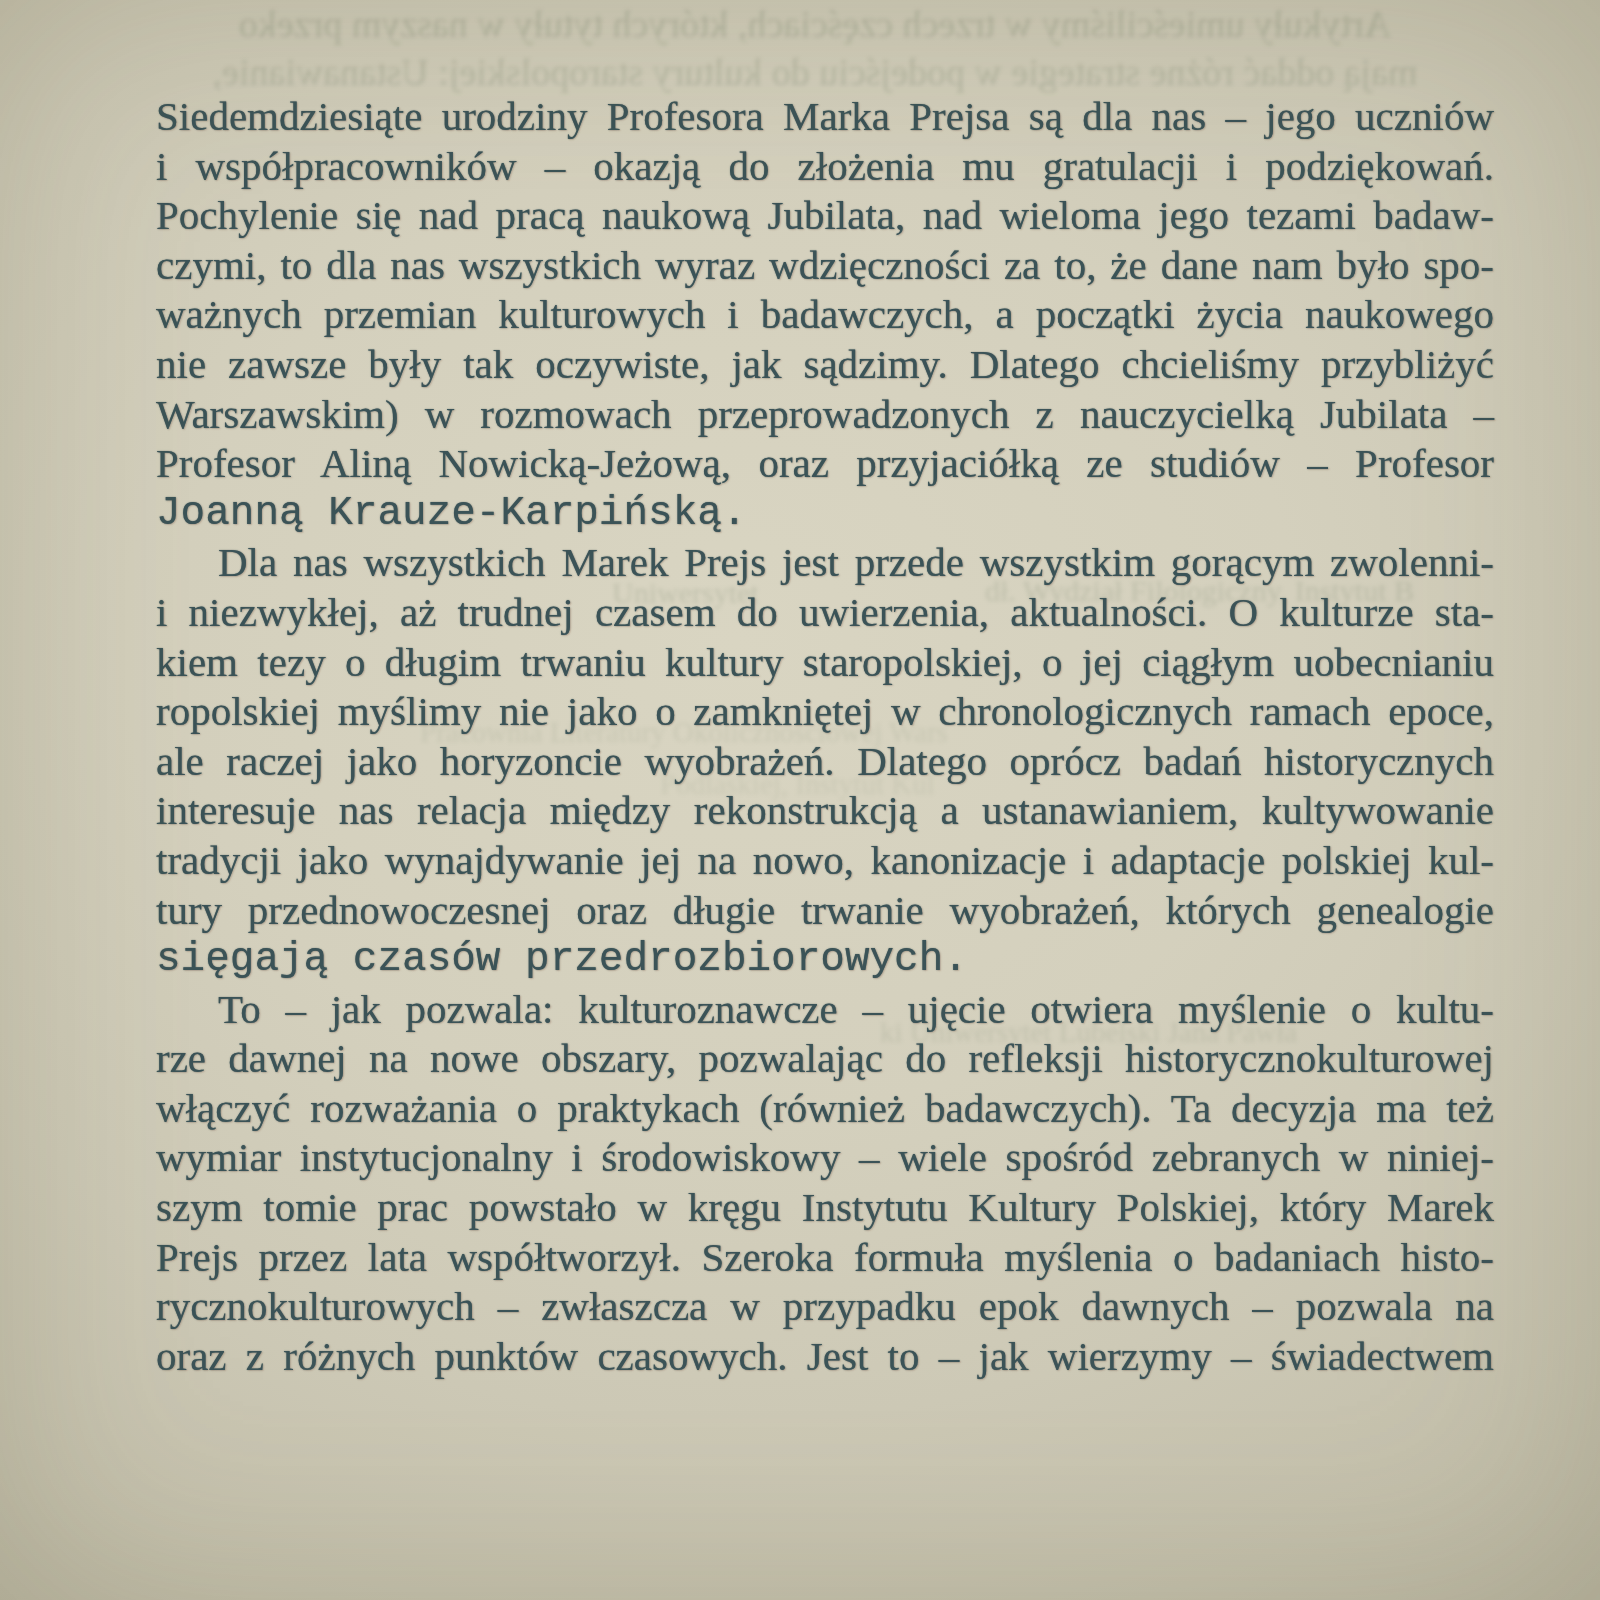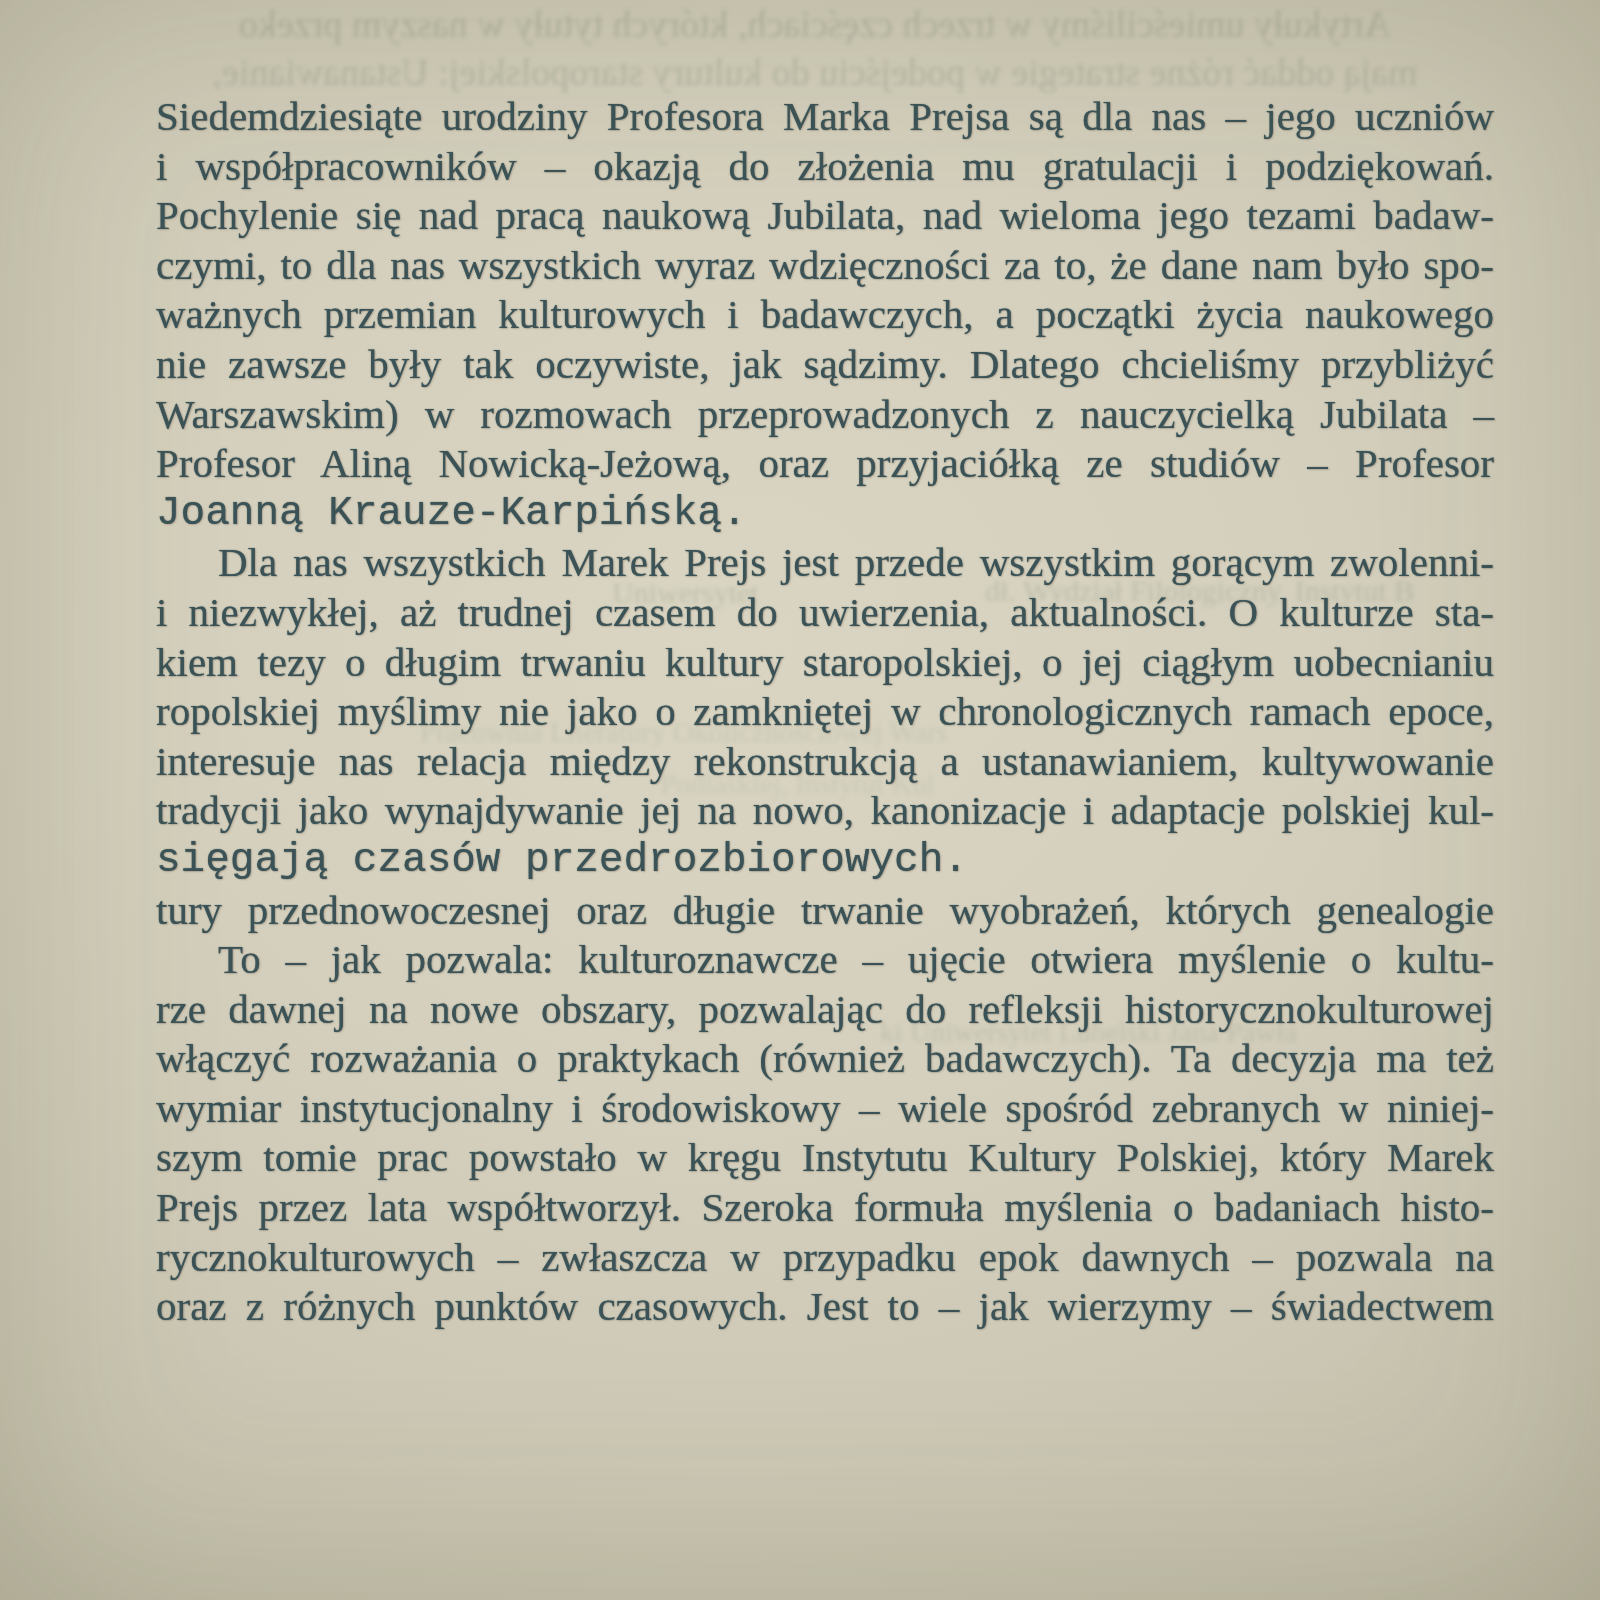--- a/index.html
+++ b/index.html
@@ -97,24 +97,25 @@
     <div class="line">czymi, to dla nas wszystkich wyraz wdzięczności za to, że dane nam było spo-</div>
     <div class="line">ważnych przemian kulturowych i badawczych, a początki życia naukowego</div>
     <div class="line">nie zawsze były tak oczywiste, jak sądzimy. Dlatego chcieliśmy przybliżyć</div>
     <div class="line">Warszawskim) w rozmowach przeprowadzonych z nauczycielką Jubilata –</div>
     <div class="line">Profesor Aliną Nowicką-Jeżową, oraz przyjaciółką ze studiów – Profesor</div>
     <div class="line para-end">Joanną Krauze-Karpińską.</div>
     <div class="line indent">Dla nas wszystkich Marek Prejs jest przede wszystkim gorącym zwolenni-</div>
     <div class="line">i niezwykłej, aż trudnej czasem do uwierzenia, aktualności. O kulturze sta-</div>
     <div class="line">kiem tezy o długim trwaniu kultury staropolskiej, o jej ciągłym uobecnianiu</div>
     <div class="line">ropolskiej myślimy nie jako o zamkniętej w chronologicznych ramach epoce,</div>
+    <div class="line">ale raczej jako horyzoncie wyobrażeń. Dlatego oprócz badań historycznych</div>
     <div class="line">interesuje nas relacja między rekonstrukcją a ustanawianiem, kultywowanie</div>
     <div class="line">tradycji jako wynajdywanie jej na nowo, kanonizacje i adaptacje polskiej kul-</div>
+    <div class="line">tury przednowoczesnej oraz długie trwanie wyobrażeń, których genealogie</div>
     <div class="line para-end">sięgają czasów przedrozbiorowych.</div>
-    <div class="line">tury przednowoczesnej oraz długie trwanie wyobrażeń, których genealogie</div>
     <div class="line indent">To – jak pozwala: kulturoznawcze – ujęcie otwiera myślenie o kultu-</div>
     <div class="line">rze dawnej na nowe obszary, pozwalając do refleksji historycznokulturowej</div>
     <div class="line">włączyć rozważania o praktykach (również badawczych). Ta decyzja ma też</div>
     <div class="line">wymiar instytucjonalny i środowiskowy – wiele spośród zebranych w niniej-</div>
     <div class="line">szym tomie prac powstało w kręgu Instytutu Kultury Polskiej, który Marek</div>
     <div class="line">Prejs przez lata współtworzył. Szeroka formuła myślenia o badaniach histo-</div>
     <div class="line">rycznokulturowych – zwłaszcza w przypadku epok dawnych – pozwala na</div>
     <div class="line">oraz z różnych punktów czasowych. Jest to – jak wierzymy – świadectwem</div>
   </div>
 

